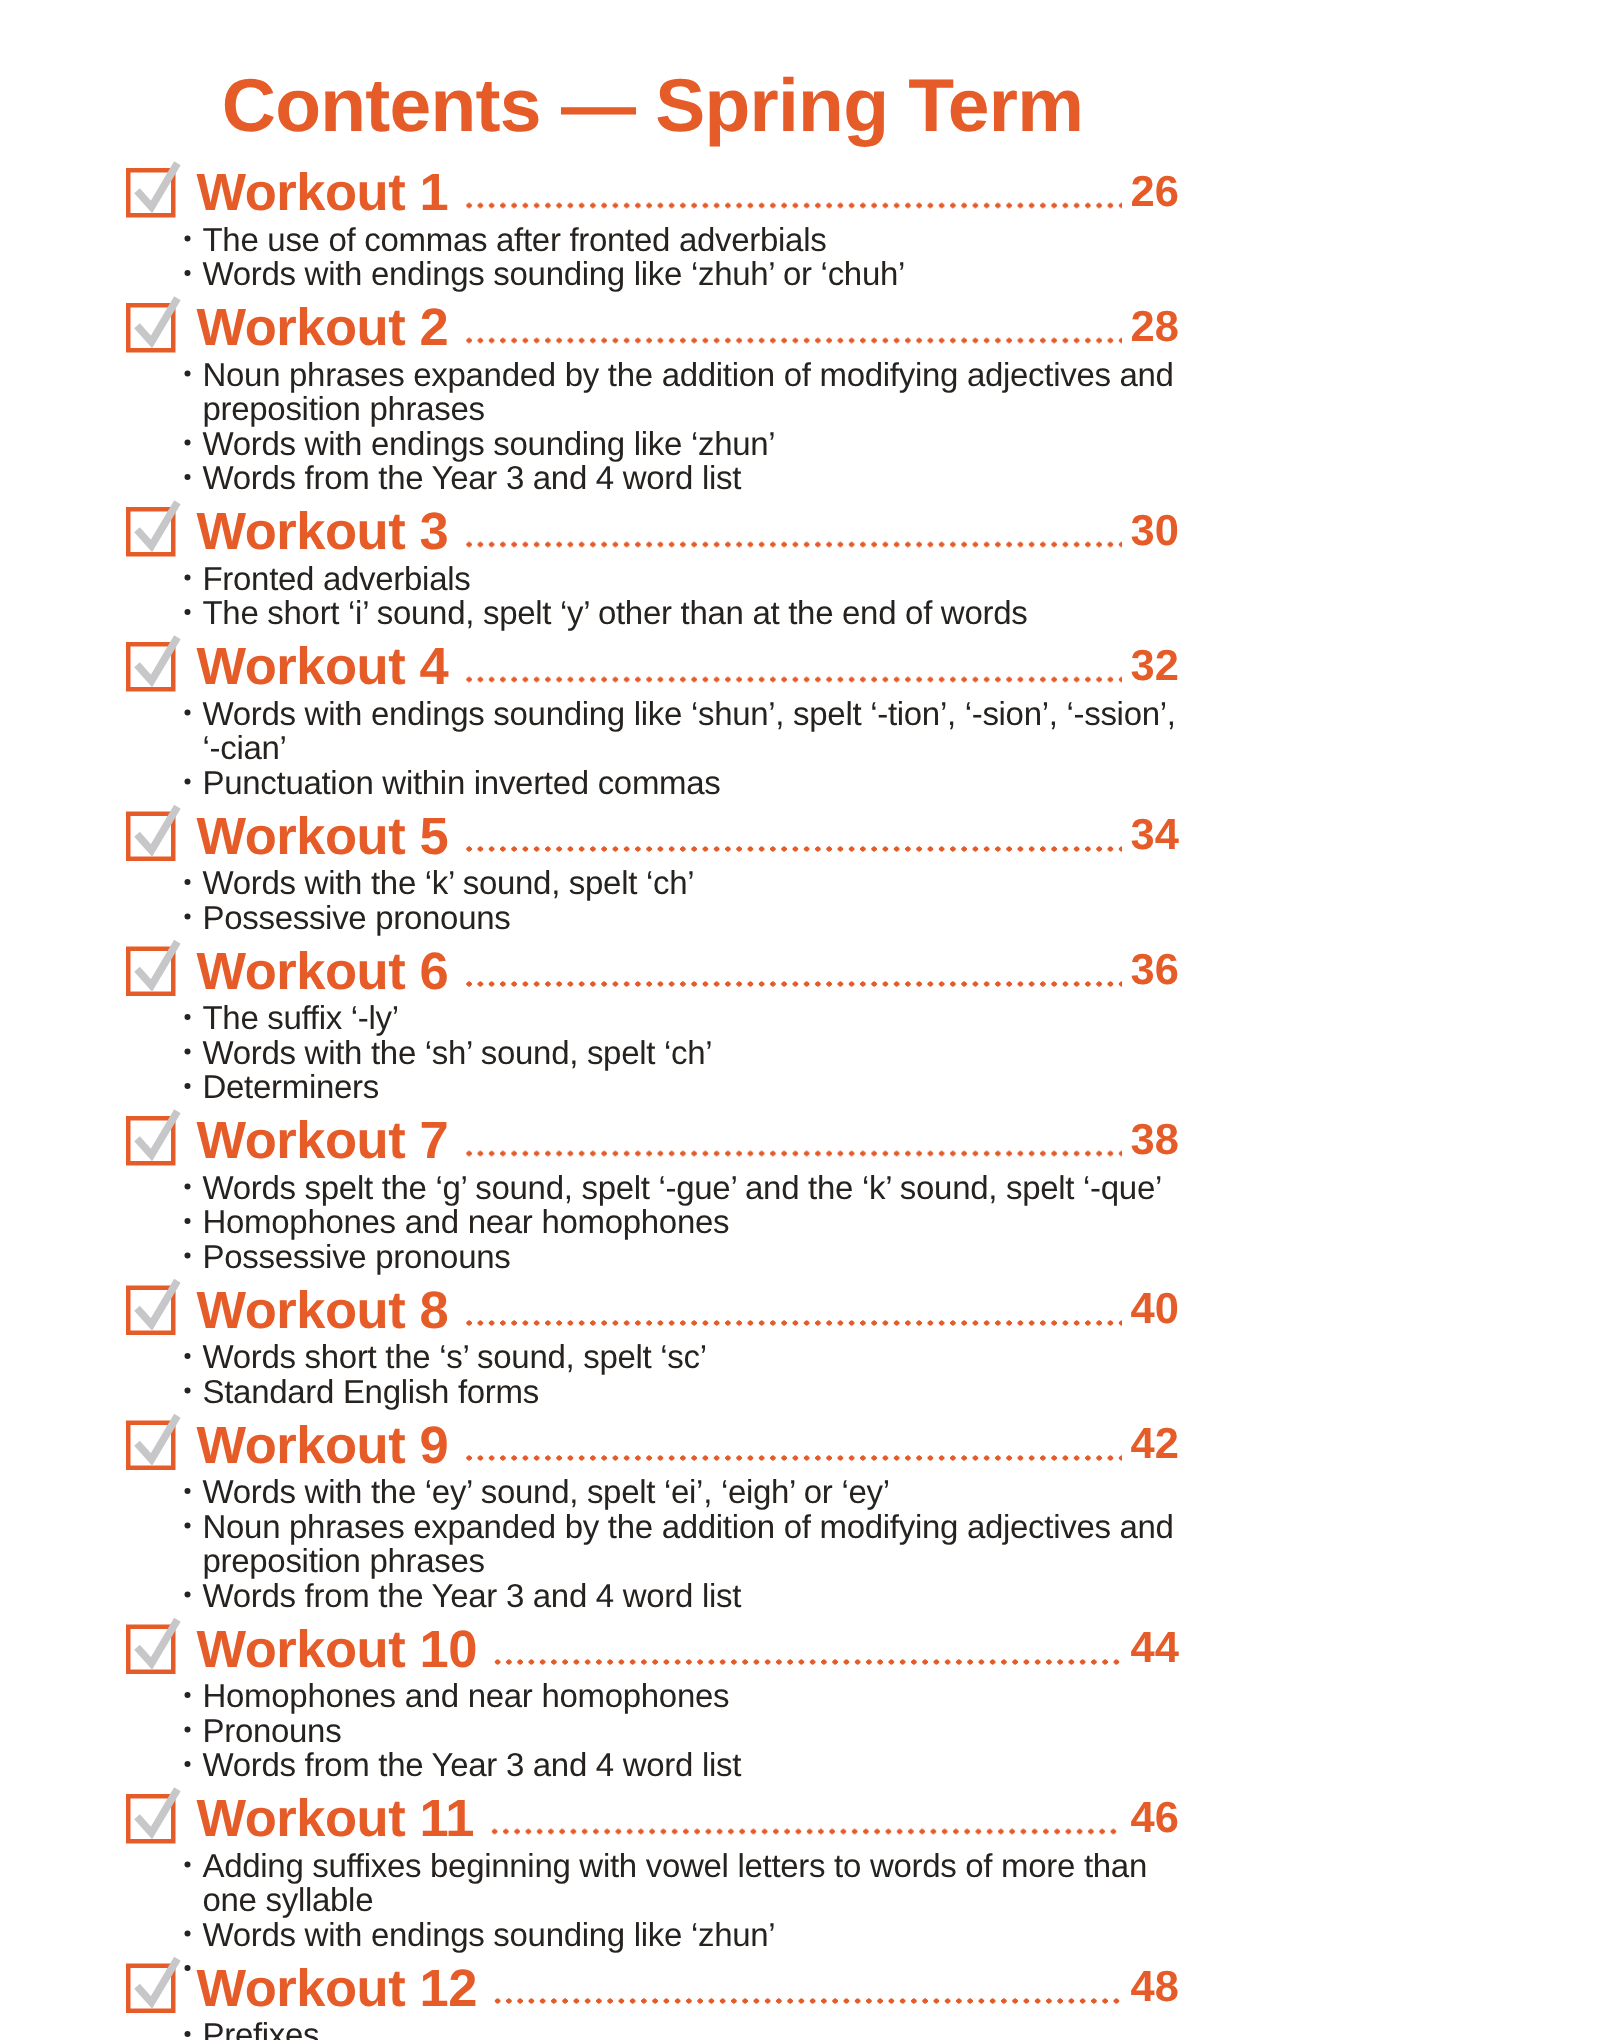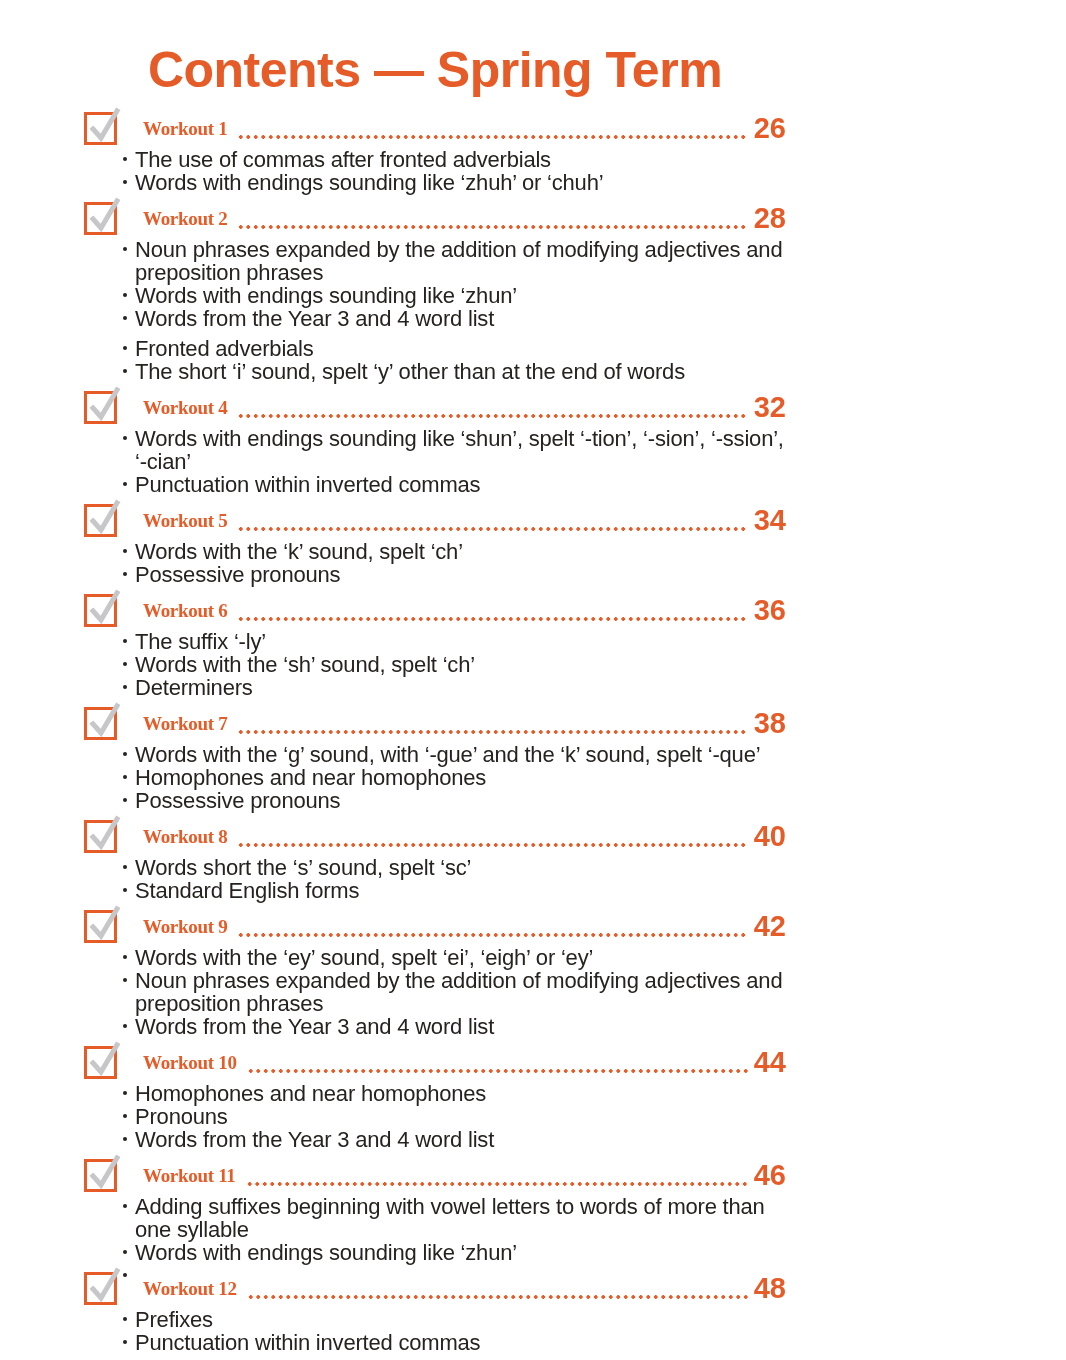--- a/index.html
+++ b/index.html
@@ -43,26 +43,25 @@
     flex:0 0 33px;
   }
   .checkbox svg{
     position:absolute;
     left:2px;top:-8px;
     overflow:visible;
     display:block;
   }
   .workout-label{
     color:var(--accent);
-    font-size:19px;
+    font-size:35px;
     font-weight:bold;
     white-space:nowrap;
-    margin-left:26px;
+    margin-left:14px;
     letter-spacing:-0.3px;
-    font-family:Liberation Serif, serif;
   }
   .leader{
     flex:1 1 auto;
     height:4px;
     align-self:flex-end;
     margin:0 6px 8px 10px;
     background-image:radial-gradient(circle,var(--accent) 1.6px,transparent 1.9px);
     background-size:7.5px 4px;
     background-repeat:repeat-x;
     background-position:left bottom;
@@ -129,20 +128,30 @@
       <span class="page-num">28</span>
     </div>
     <ul class="bullets">
           <li><span class="bullet-dot"></span><span>Noun phrases expanded by the addition of modifying adjectives and preposition phrases</span></li>
           <li><span class="bullet-dot"></span><span>Words with endings sounding like ‘zhun’</span></li>
           <li><span class="bullet-dot"></span><span>Words from the Year 3 and 4 word list</span></li>
         </ul>
   </div>
 
   <div class="entry">
+    <div class="entry-header">
+      <span class="checkbox" aria-checked="true">
+        <svg width="30" height="36" viewBox="0 0 30 36">
+          <polyline points="4,22 12,31 28,4" fill="none" stroke="#c7c7c9" stroke-width="5" stroke-linecap="square" stroke-linejoin="miter"></polyline>
+        </svg>
+      </span>
+      <span class="workout-label">Workout 3</span>
+      <span class="leader"></span>
+      <span class="page-num">30</span>
+    </div>
     <ul class="bullets">
           <li><span class="bullet-dot"></span><span>Fronted adverbials</span></li>
           <li><span class="bullet-dot"></span><span>The short ‘i’ sound, spelt ‘y’ other than at the end of words</span></li>
         </ul>
   </div>
 
   <div class="entry">
     <div class="entry-header">
       <span class="checkbox" aria-checked="true">
         <svg width="30" height="36" viewBox="0 0 30 36">
@@ -199,21 +208,21 @@
       <span class="checkbox" aria-checked="true">
         <svg width="30" height="36" viewBox="0 0 30 36">
           <polyline points="4,22 12,31 28,4" fill="none" stroke="#c7c7c9" stroke-width="5" stroke-linecap="square" stroke-linejoin="miter"></polyline>
         </svg>
       </span>
       <span class="workout-label">Workout 7</span>
       <span class="leader"></span>
       <span class="page-num">38</span>
     </div>
     <ul class="bullets">
-          <li><span class="bullet-dot"></span><span>Words with the ‘g’ sound, with ‘-gue’ and the ‘k’ sound, spelt ‘-que’</span></li>
+          <li><span class="bullet-dot"></span><span>Words spelt the ‘g’ sound, spelt ‘-gue’ and the ‘k’ sound, spelt ‘-que’</span></li>
           <li><span class="bullet-dot"></span><span>Homophones and near homophones</span></li>
           <li><span class="bullet-dot"></span><span>Possessive pronouns</span></li>
         </ul>
   </div>
 
   <div class="entry">
     <div class="entry-header">
       <span class="checkbox" aria-checked="true">
         <svg width="30" height="36" viewBox="0 0 30 36">
           <polyline points="4,22 12,31 28,4" fill="none" stroke="#c7c7c9" stroke-width="5" stroke-linecap="square" stroke-linejoin="miter"></polyline>

